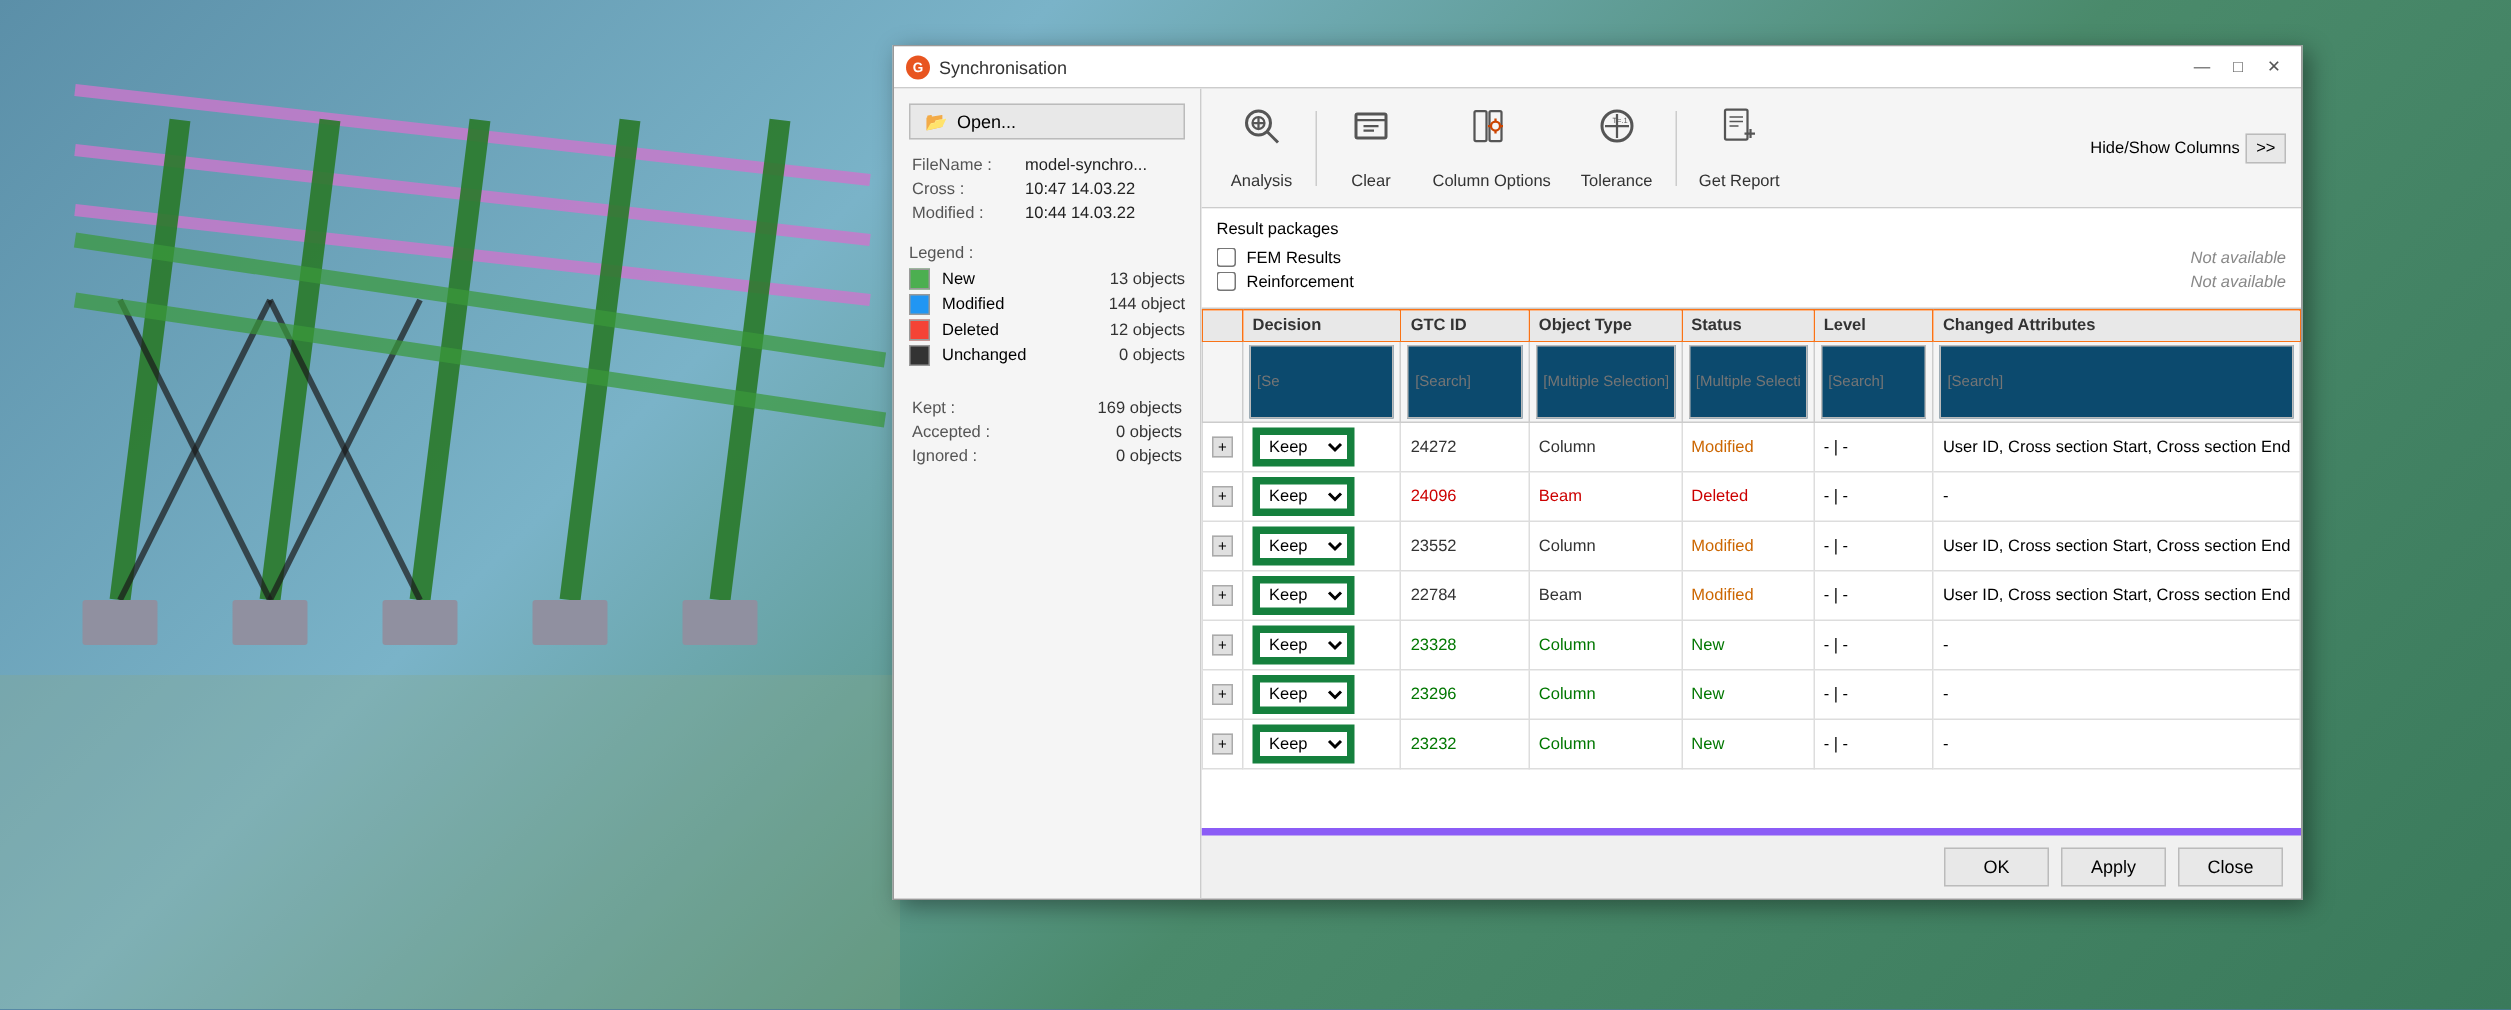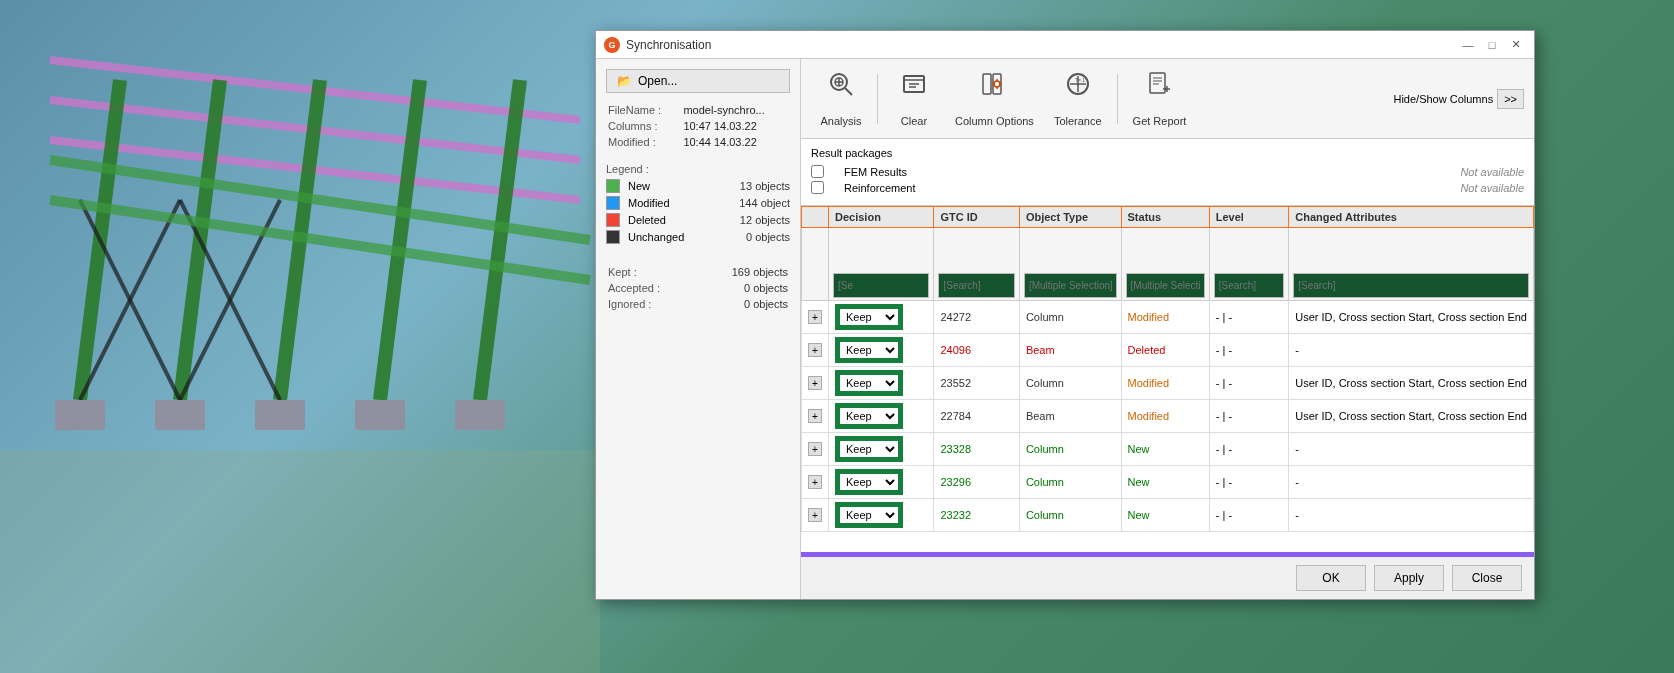--- a/index.html
+++ b/index.html
@@ -215,21 +215,21 @@
 
     .result-packages-title {
       font-size: 11px;
       font-weight: 400;
       margin-bottom: 6px;
     }
 
     .result-pkg-row {
       display: flex;
       align-items: center;
-      gap: 20px;
+      gap: 7px;
       margin: 3px 0;
       font-size: 11px;
     }
 
     .result-pkg-row input[type=checkbox] { cursor: pointer; }
     .pkg-name { flex: 1; }
     .pkg-status { color: #888; font-style: italic; }
 
     
     .table-area {
@@ -259,25 +259,24 @@
 
     .data-table .search-row td {
       background: #f5f5f5;
       border: 1px solid #ccc;
       padding: 2px 4px;
     }
 
     .data-table .search-row input {
       width: 100%;
       border: 1px solid #bbb;
-      background: #14532d;
-      padding: 6px 4px;
+      background: #0c4a6e;
+      padding: 18px 4px;
       font-size: 10px;
       color: #999;
-      margin-top: 43px;
     }
 
     .data-table td {
       border: 1px solid #ddd;
       padding: 3px 6px;
       white-space: nowrap;
     }
 
     .expand-btn {
       background: #e0e0e0;
@@ -379,21 +378,21 @@
       </button>
 
       <div class="file-info">
         <table>
           <tbody>
               <tr>
             <td>FileName :</td>
             <td>model-synchro...</td>
           </tr>
           <tr>
-            <td>Columns :</td>
+            <td>Cross :</td>
             <td>10:47 14.03.22</td>
           </tr>
           <tr>
             <td>Modified :</td>
             <td>10:44 14.03.22</td>
           </tr>
         </tbody>
           </table>
       </div>
 

